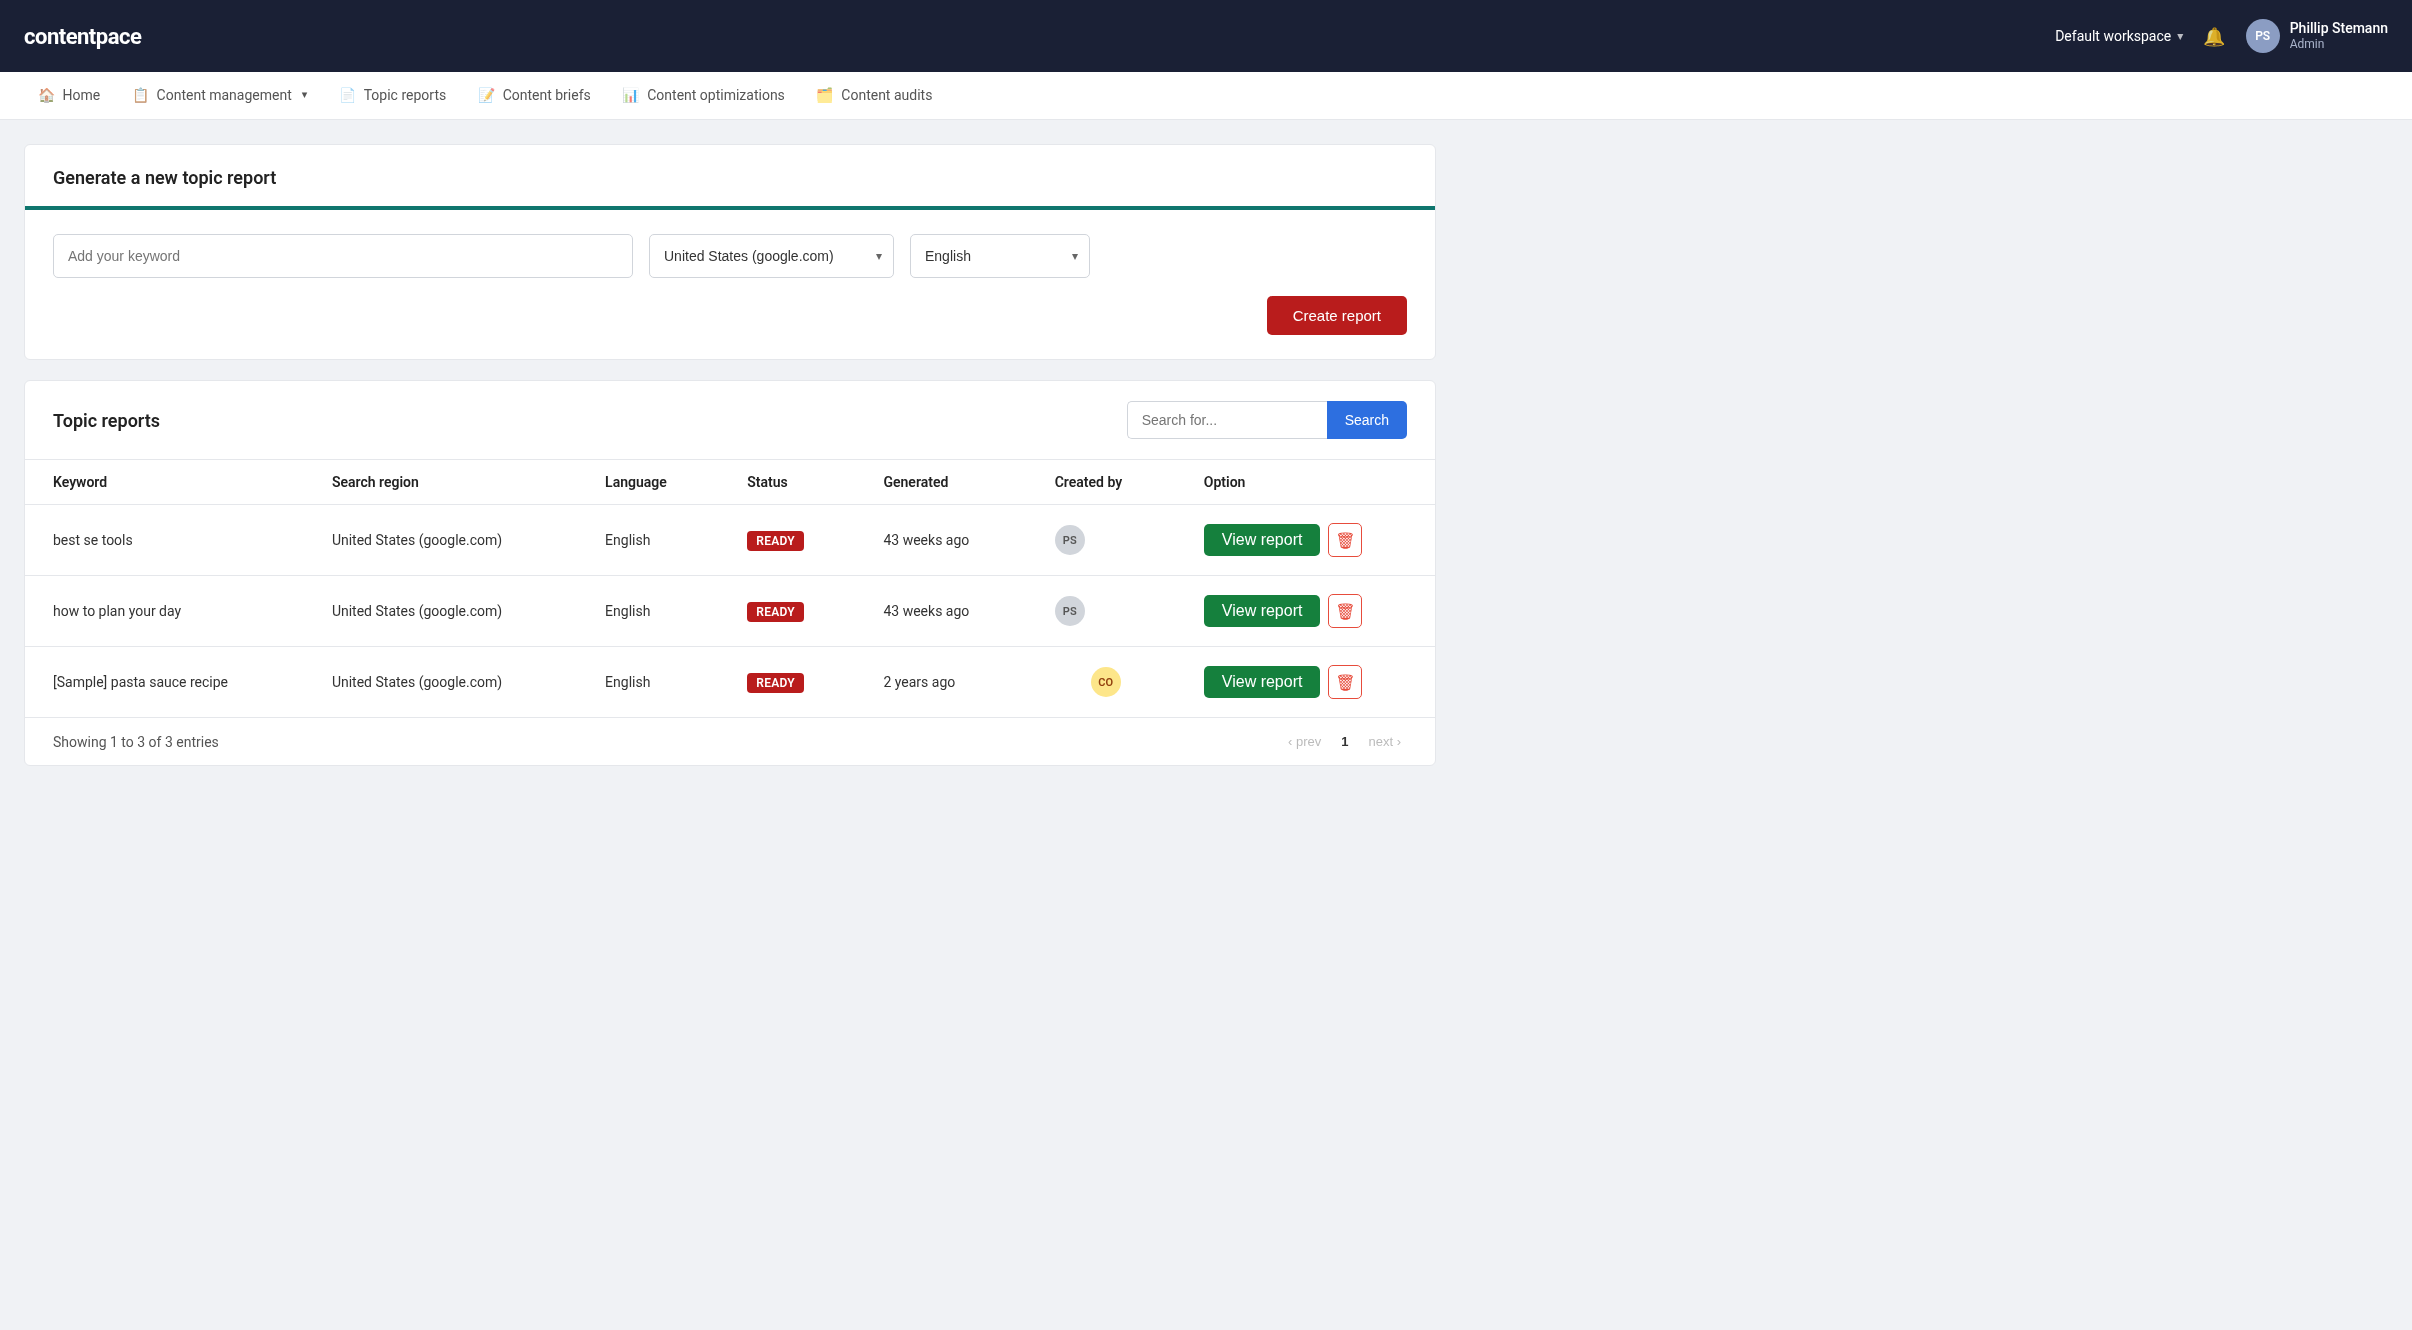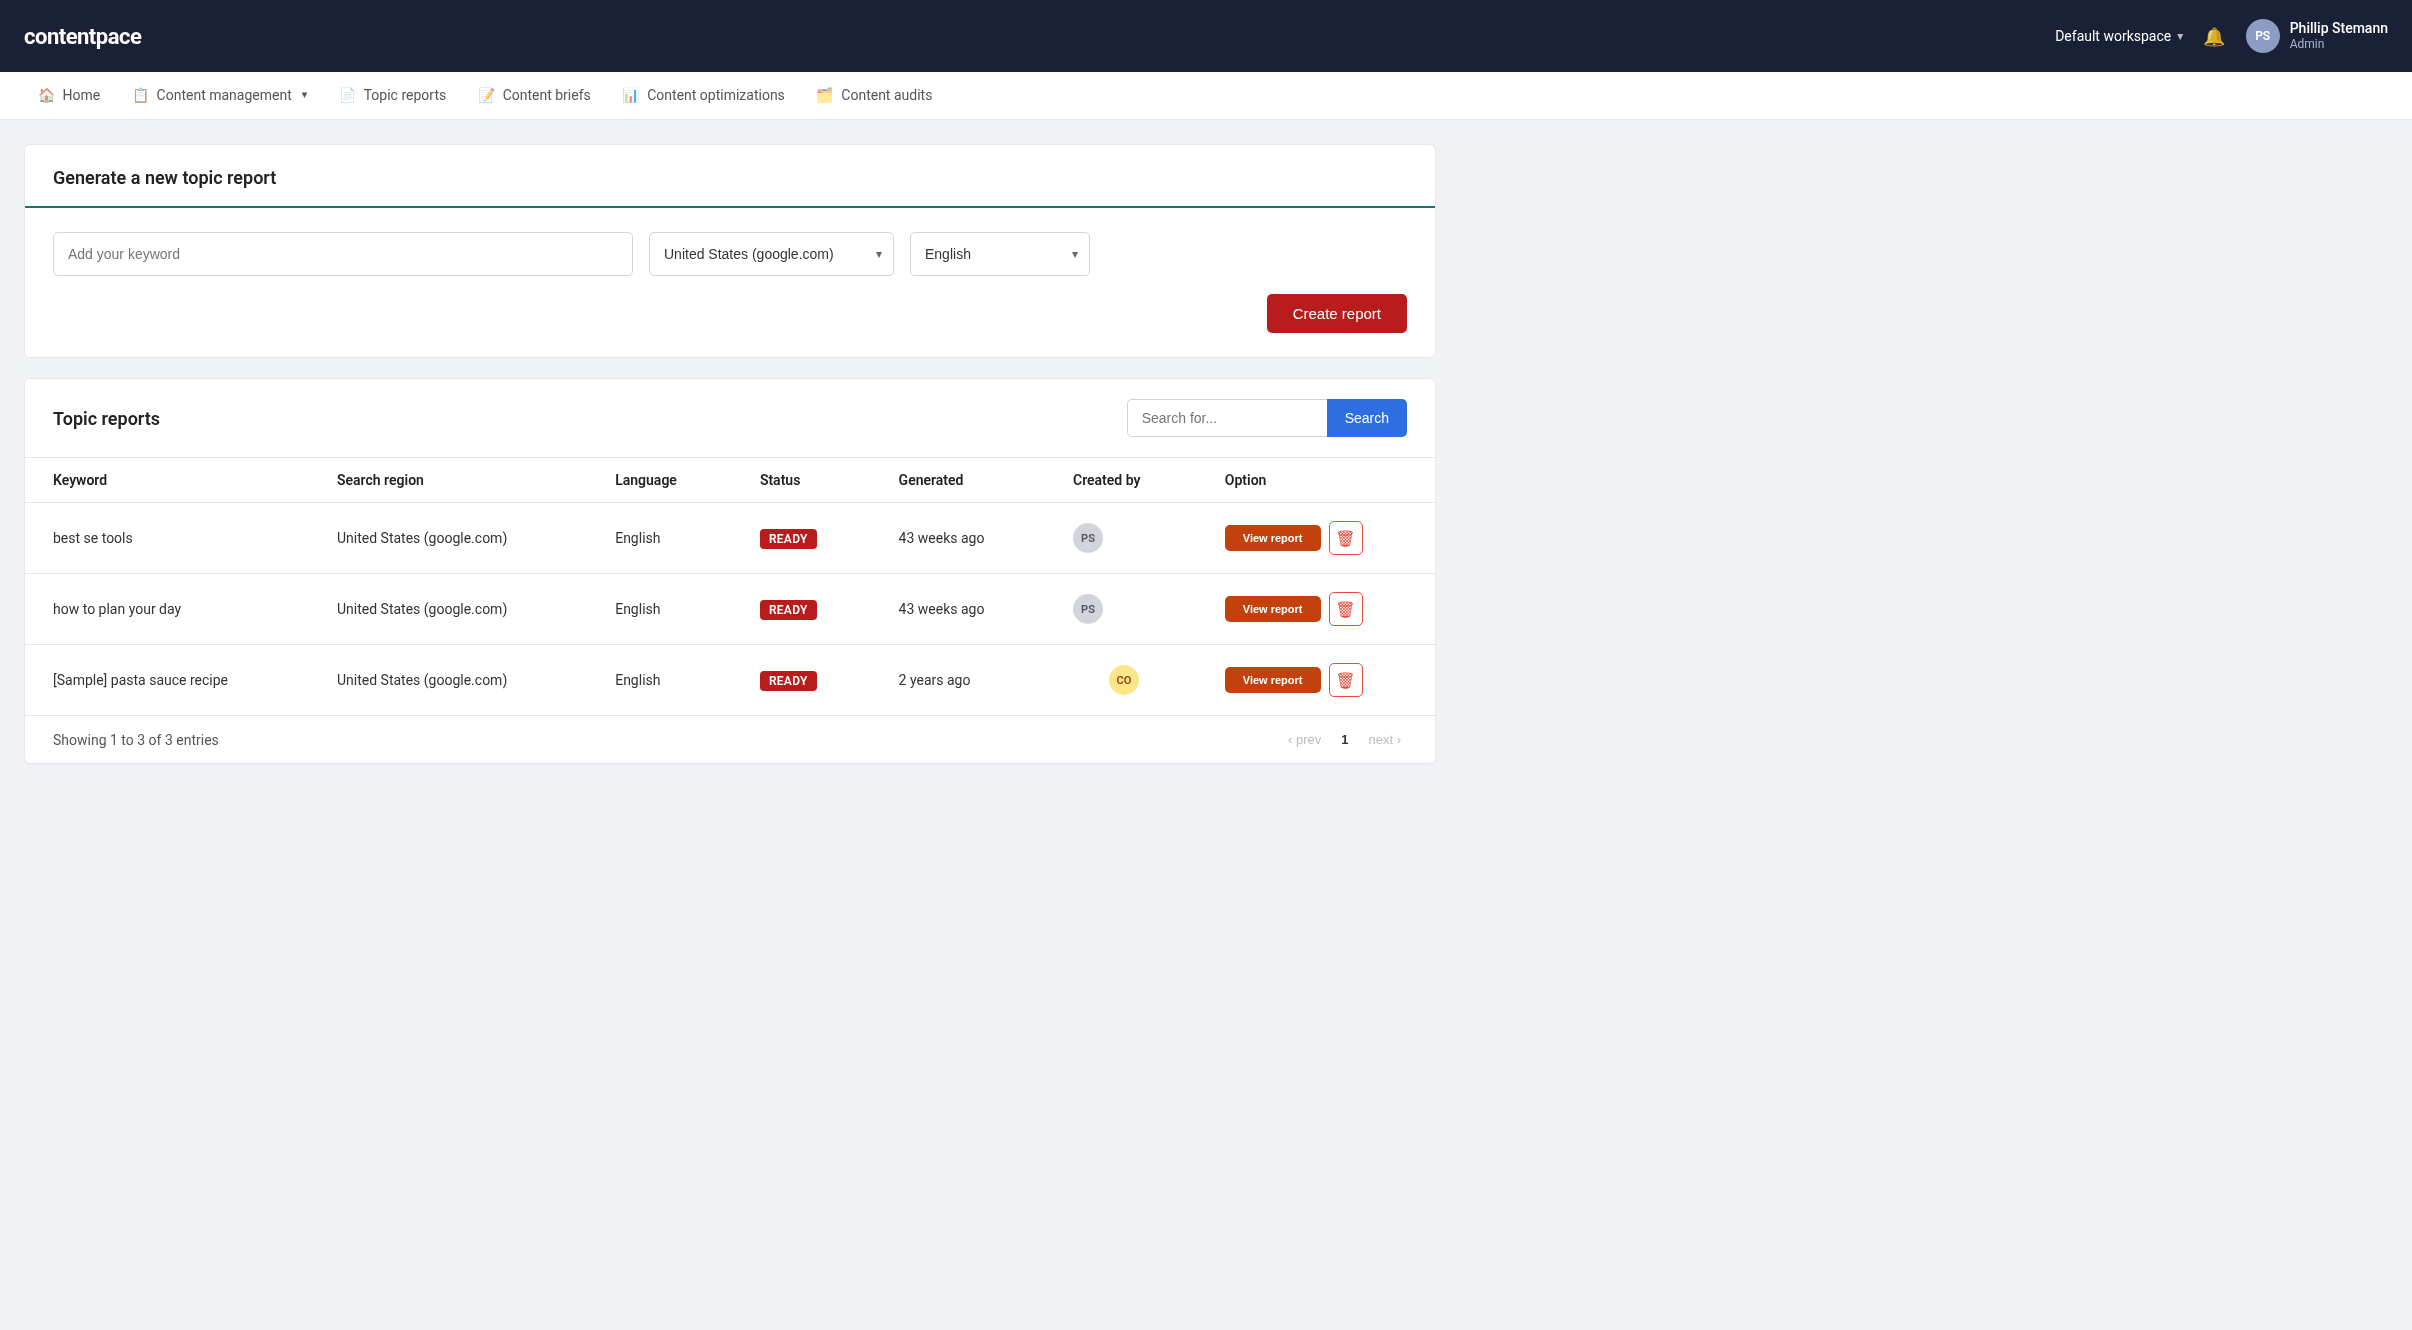--- a/index.html
+++ b/index.html
@@ -81,21 +81,21 @@
 
     
     .card {
       background: white;
       border: 1px solid #e5e7eb;
       border-radius: 6px;
       margin-bottom: 20px;
     }
     .card-header {
       padding: 22px 28px 18px;
-      border-bottom: 2px solid #0f766e;
+      border-bottom: 4px solid #0f766e;
       font-size: 18px;
       font-weight: 600;
       color: #222;
     }
     .card-body { padding: 24px 28px; }
 
     
     .form-row {
       display: flex;
       align-items: center;
@@ -234,27 +234,27 @@
       display: inline-flex;
       align-items: center;
       justify-content: center;
       font-size: 11px;
       font-weight: 600;
       color: #555;
     }
     .avatar-sm.co { background: #fde68a; color: #92400e; margin-left: 36px; }
     .action-row { display: flex; align-items: center; gap: 8px; }
     .btn-view {
-      background: #c2410c;
+      background: #15803d;
       color: white;
       border: none;
       border-radius: 5px;
       padding: 7px 18px;
-      font-size: 11px;
-      font-weight: 700;
+      font-size: 16px;
+      font-weight: 400;
       cursor: pointer;
       white-space: nowrap;
     }
     .btn-delete {
       width: 34px;
       height: 34px;
       border: 1px solid #e74c3c;
       background: white;
       border-radius: 5px;
       display: flex;

